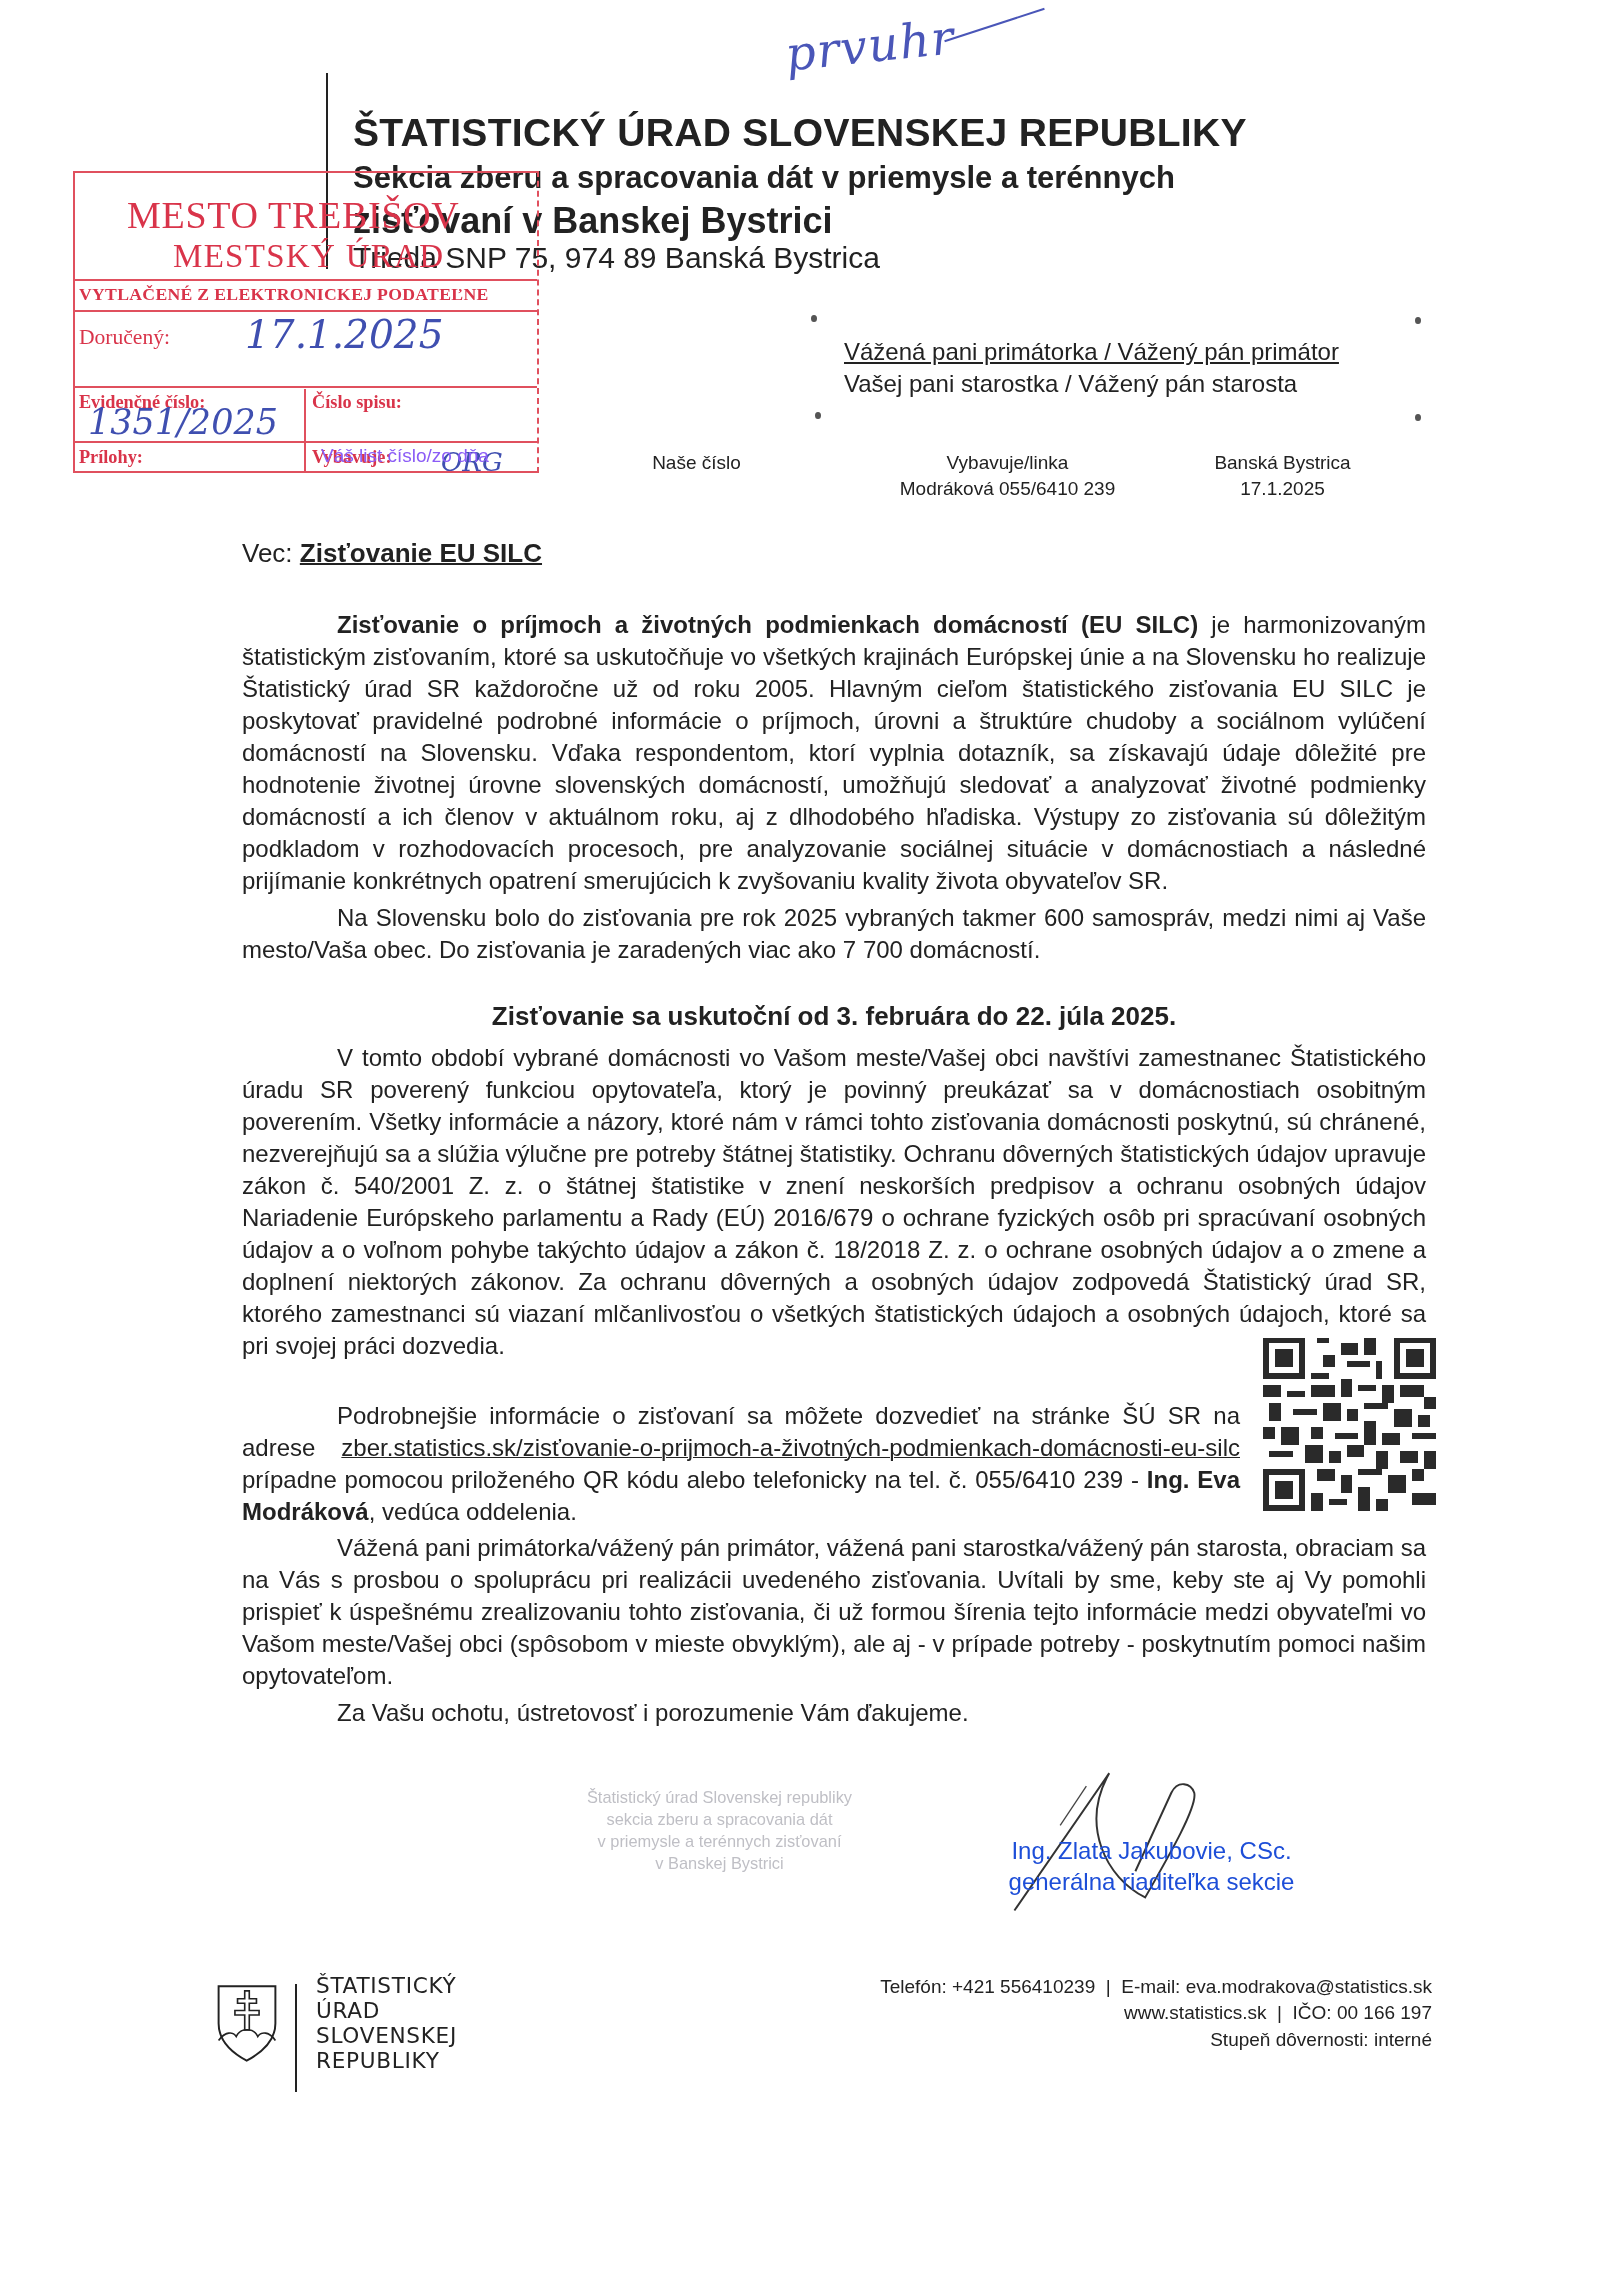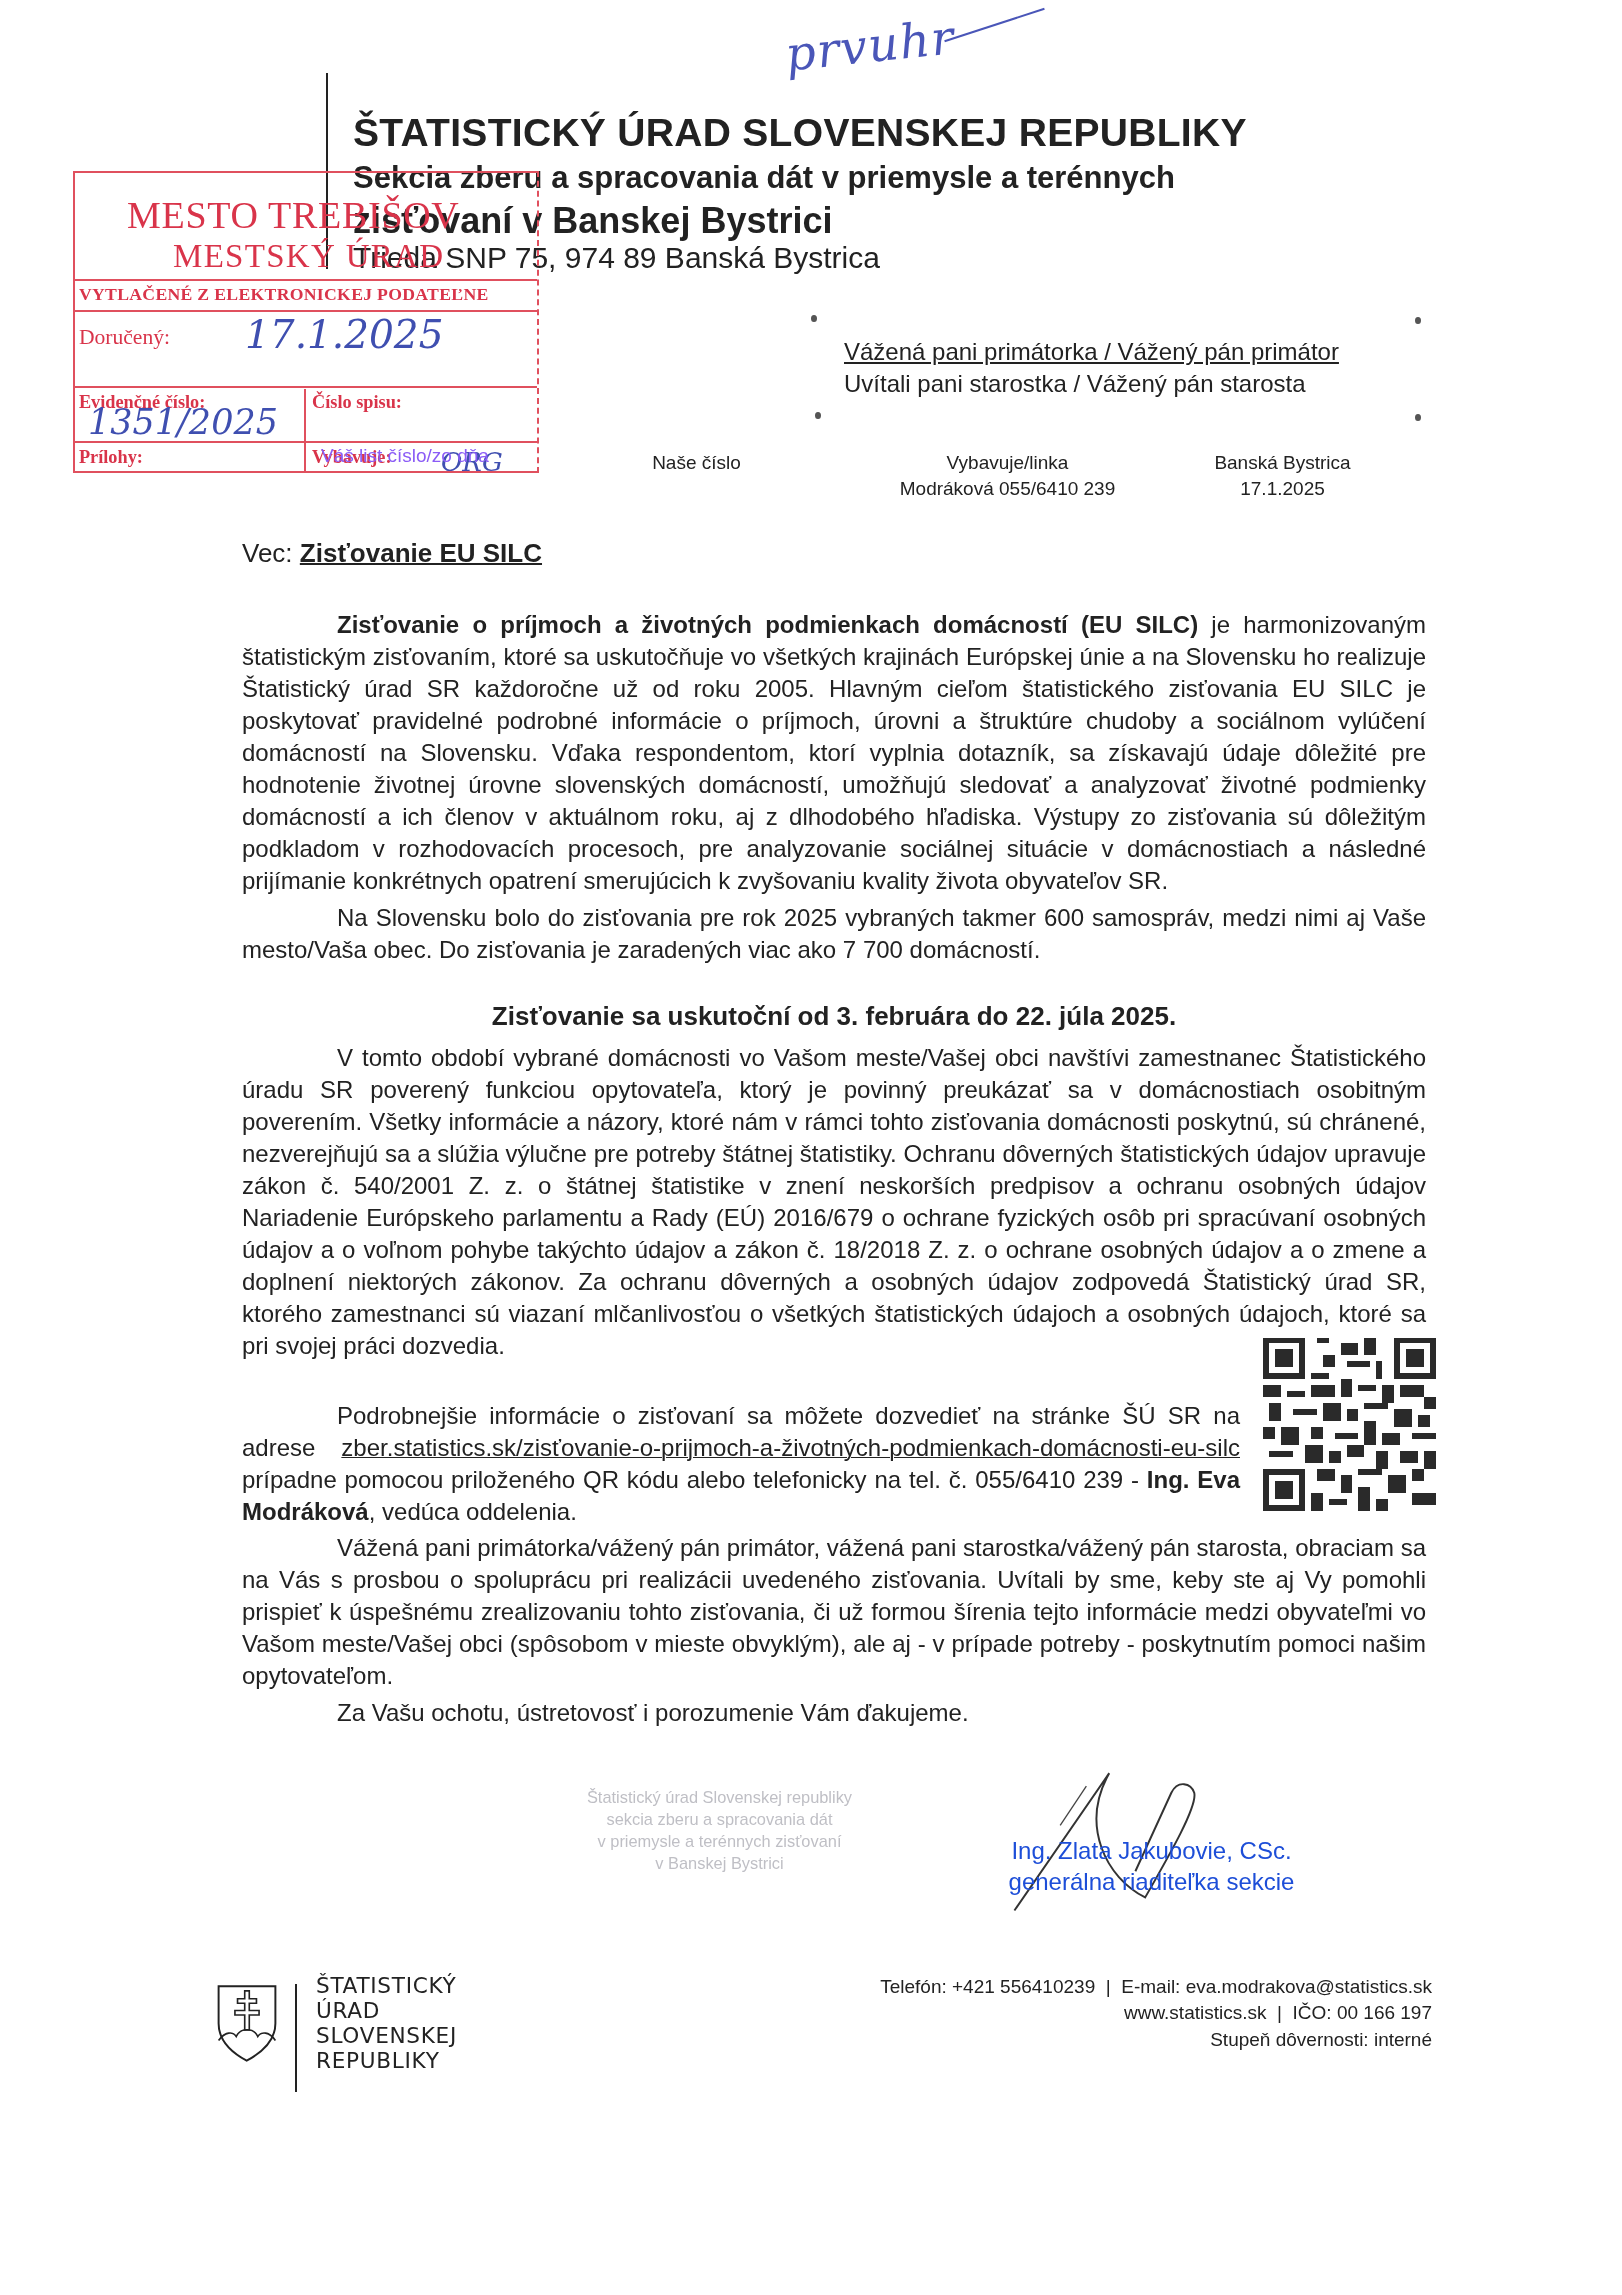--- a/index.html
+++ b/index.html
@@ -95,21 +95,21 @@
   <div class="stamp-label b" style="left:237px; top:274px;">Vybavuje:</div>
   <div class="hand" style="left:366px; top:274px; font-size:26px;">ORG</div>
 </div>
 <div class="abs yourref">Váš list číslo/zo dňa</div>
 
 <div class="abs dot" style="left:811px; top:315px;"></div>
 <div class="abs dot" style="left:1415px; top:317px;"></div>
 <div class="abs dot" style="left:815px; top:412px;"></div>
 <div class="abs dot" style="left:1415px; top:414px;"></div>
 <div class="abs addr-line" style="top:338px;text-decoration:underline;">Vážená pani primátorka / Vážený pán primátor</div>
-<div class="abs addr-line" style="top:370px;">Uvítali pani starostka / Vážený pán starosta</div>
+<div class="abs addr-line" style="top:370px;">Vašej pani starostka / Vážený pán starosta</div>
 
 <div class="abs ref" style="left:641px; top:450px; width:111px;">Naše číslo</div>
 <div class="abs ref" style="left:870px; top:450px; width:275px;">
   <div>Vybavuje/linka</div>
   <div>Modráková 055/6410 239</div>
 </div>
 <div class="abs ref" style="left:1178px; top:450px; width:209px;">
   <div>Banská Bystrica</div>
   <div>17.1.2025</div>
 </div>

